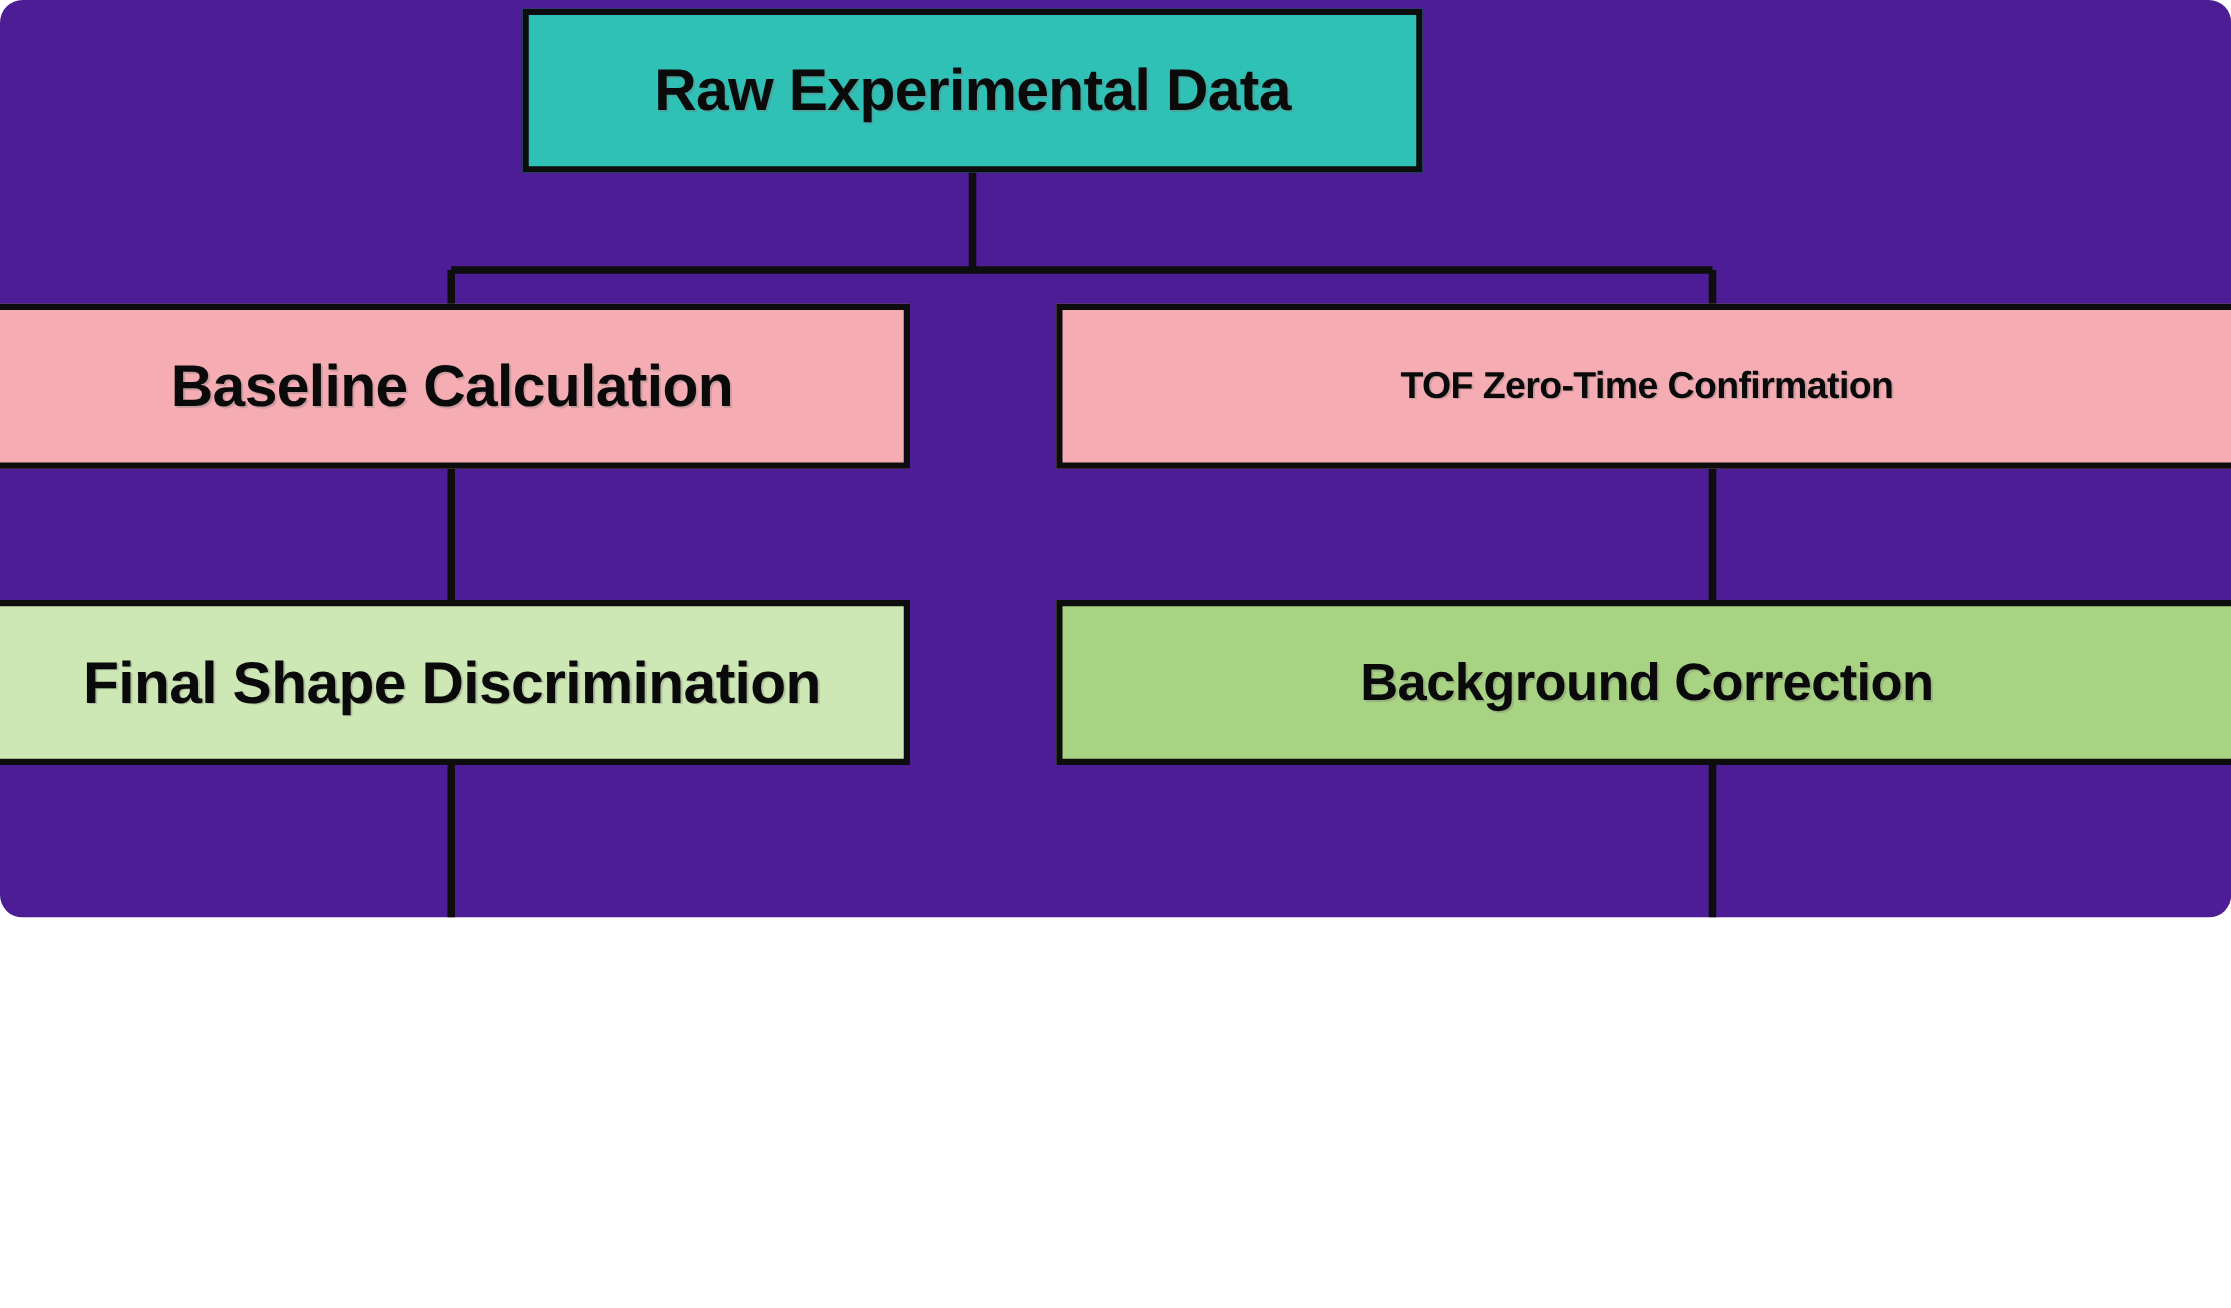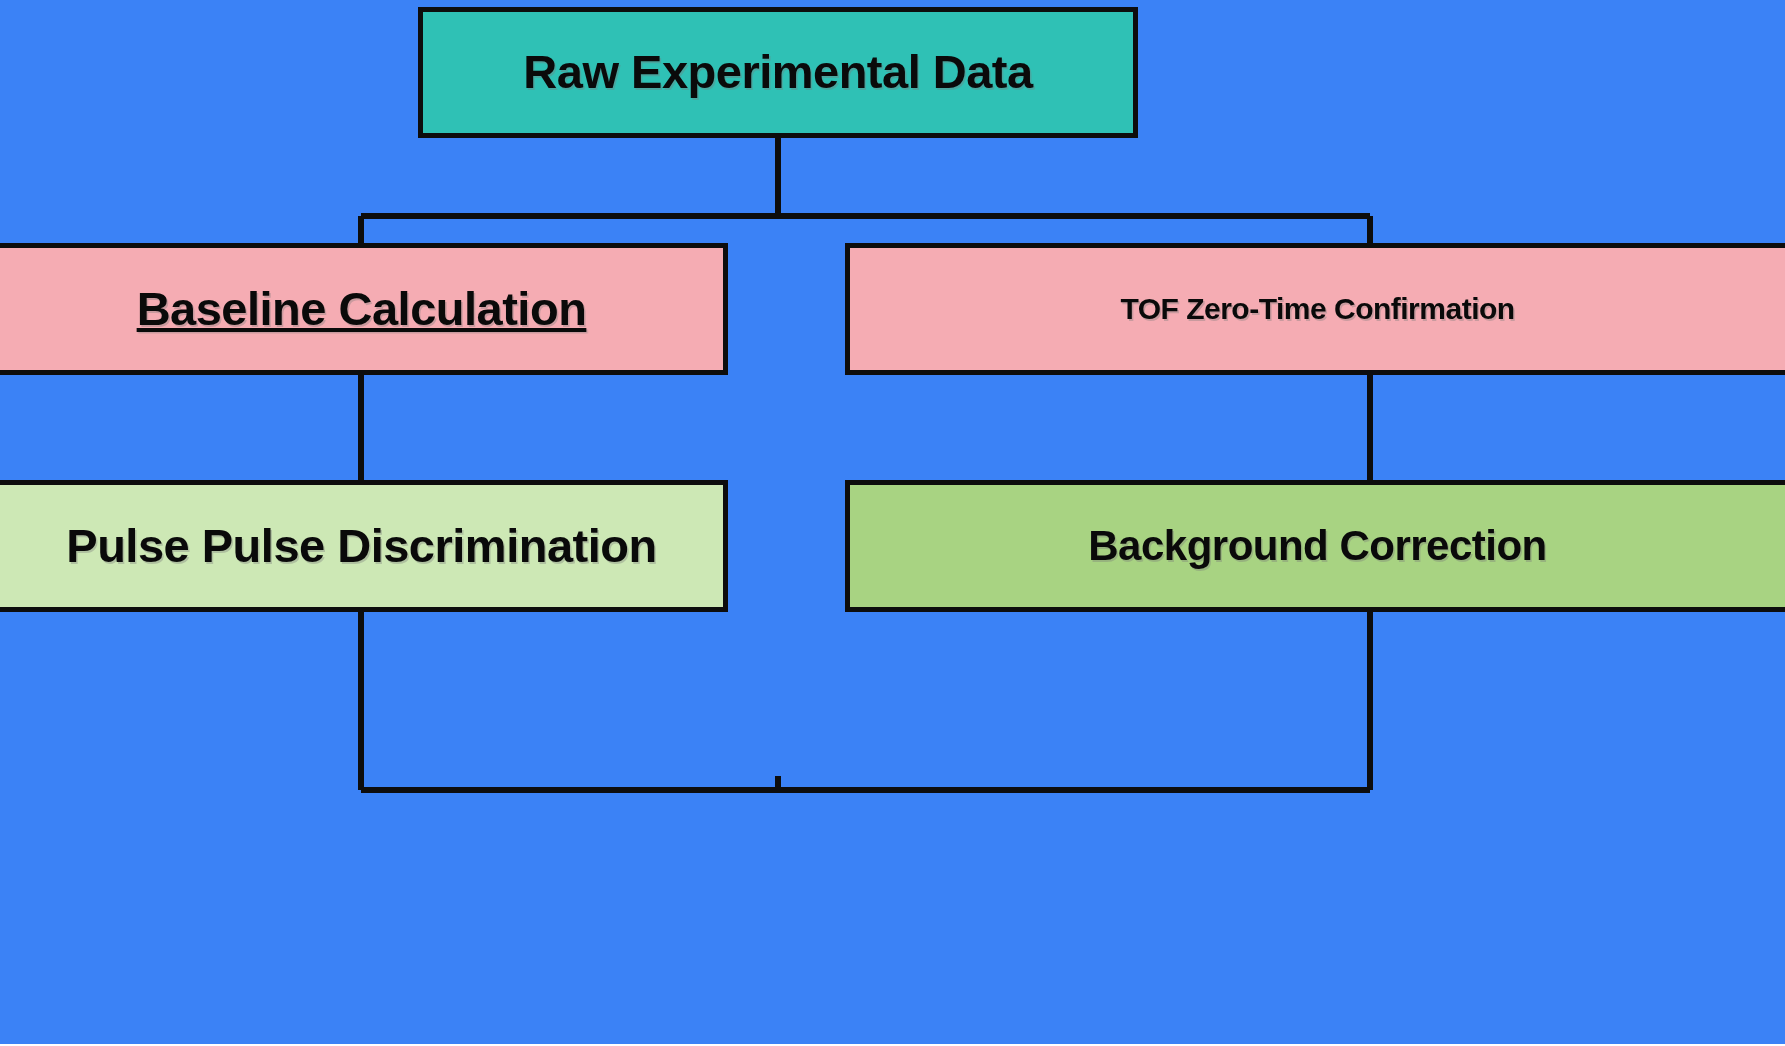--- a/index.html
+++ b/index.html
@@ -7,23 +7,24 @@
     margin: 0;
     padding: 0;
     background: #ffffff;
   }
   body {
     font-family: "Liberation Sans", sans-serif;
   }
   #flow-root {
     position: relative;
     width: 1785px;
-    height: 1044px;
-    background: #3b82f6;
+    height: 734px;
+    background: #4c1d95;
     overflow: hidden;
+    border-radius: 18px;
   }
   .conn-layer {
     position: absolute;
     left: 0;
     top: 0;
     width: 1785px;
     height: 1046px;
     pointer-events: none;
   }
   .node {
@@ -49,21 +50,21 @@
 
   
   #node-raw-data {
     left: 418px; top: 7px; width: 720px; height: 131px;
   }
   #node-raw-data .node-label { font-size: 47px; }
 
   #node-baseline {
     left: -5px; top: 243px; width: 733px; height: 132px;
   }
-  #node-baseline .node-label { font-size: 47px; text-decoration: underline; }
+  #node-baseline .node-label { font-size: 47px; }
 
   #node-tof-zero {
     left: 845px; top: 243px; width: 945px; height: 132px;
   }
   #node-tof-zero .node-label { font-size: 30px; }
 
   #node-psd {
     left: -5px; top: 480px; width: 733px; height: 132px;
   }
   #node-psd .node-label { font-size: 47px; }
@@ -119,21 +120,21 @@
 
   <div class="node" id="node-baseline" style="background:#F5ACB3;">
     <span class="node-label">Baseline Calculation</span>
   </div>
 
   <div class="node" id="node-tof-zero" style="background:#F5ACB3;">
     <span class="node-label">TOF Zero-Time Confirmation</span>
   </div>
 
   <div class="node" id="node-psd" style="background:#CDE8B5;">
-    <span class="node-label">Pulse Pulse Discrimination</span>
+    <span class="node-label">Final Shape Discrimination</span>
   </div>
 
   <div class="node" id="node-bgcorr" style="background:#A8D382;">
     <span class="node-label">Background Correction</span>
   </div>
 
 
 </div>
 
 </body></html>

